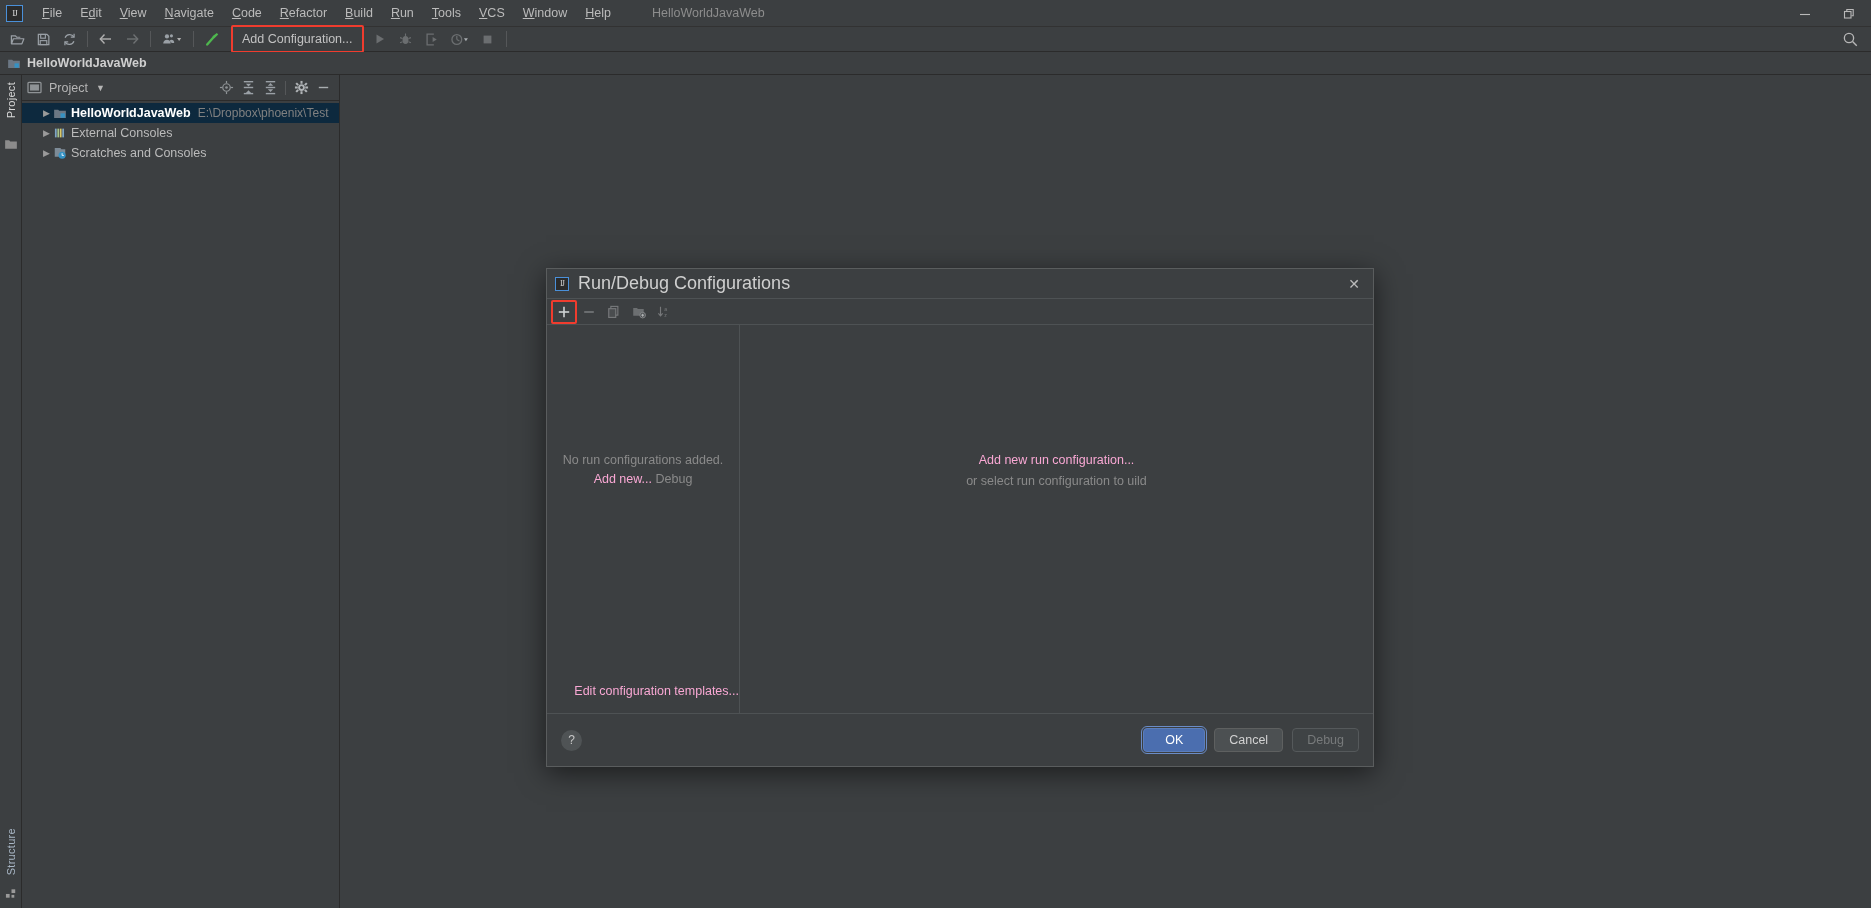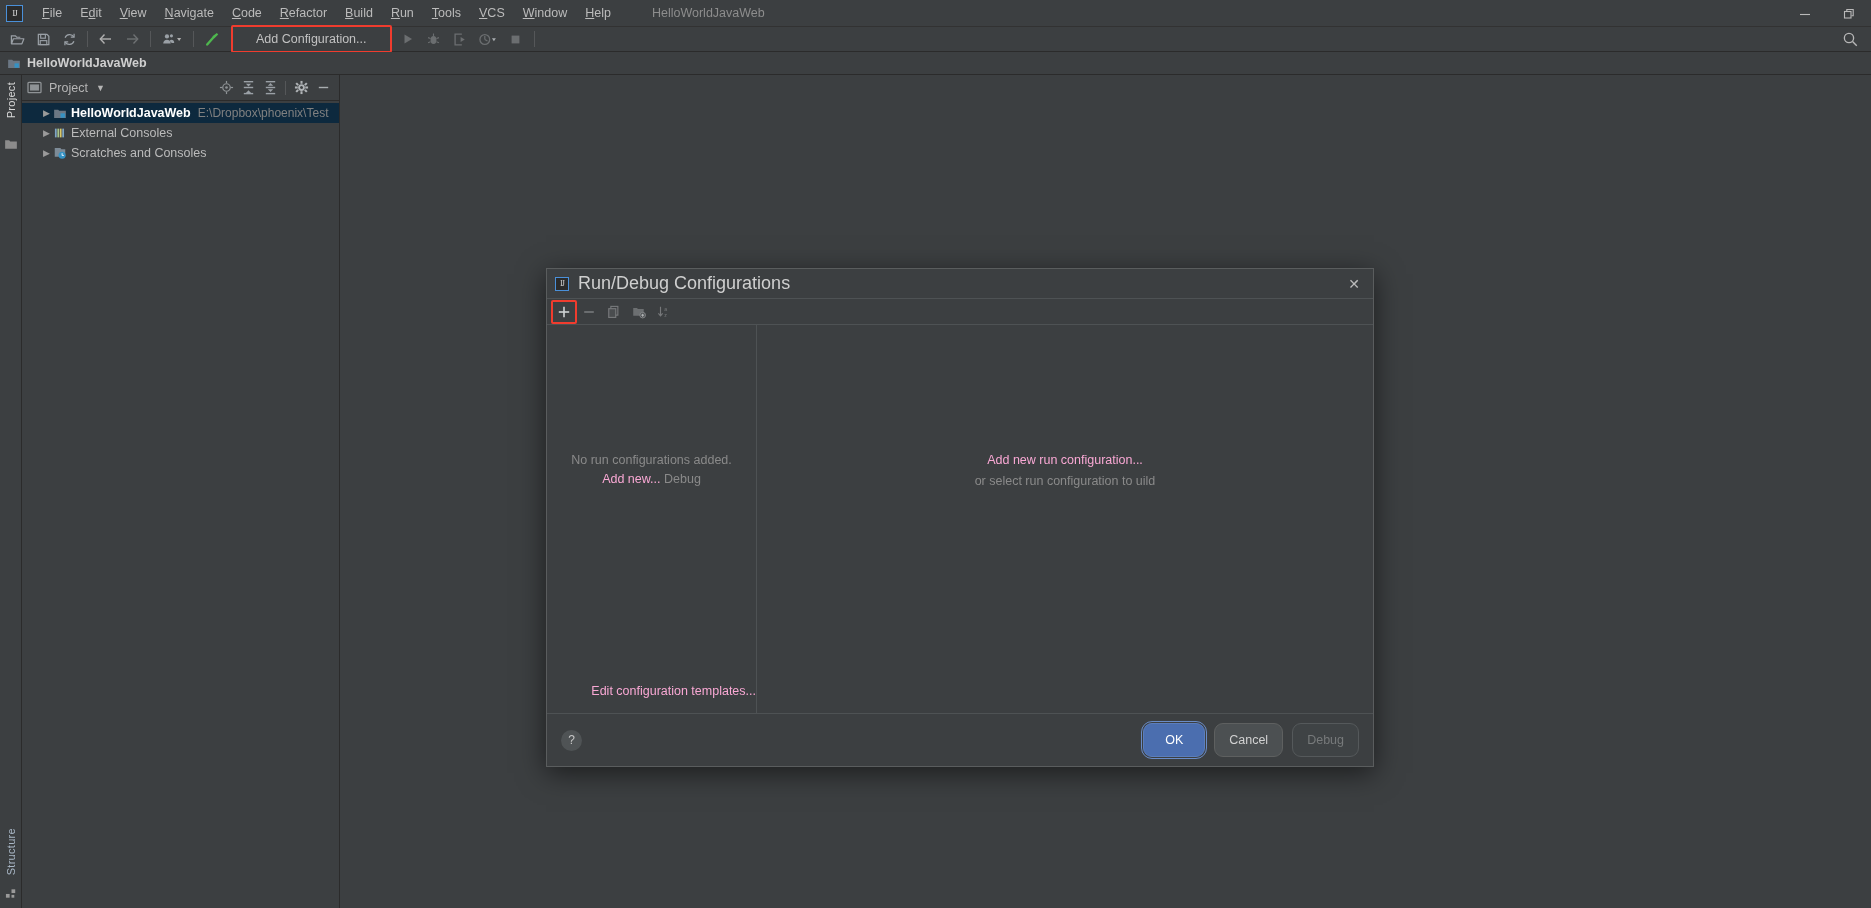--- a/index.html
+++ b/index.html
@@ -50,21 +50,21 @@
   }
   .tb-btn {
     width: 24px; height: 23px; display: flex; align-items: center;
     justify-content: center; cursor: default; margin: 0 1px;
   }
   .tb-sep { width: 1px; height: 16px; background: #555759; margin: 0 5px; }
   .addconf-wrap {
     position: relative; margin-left: 9px; margin-right: 6px;
   }
   .addconf {
-    font-size: 12.5px; color: #c2c2c2; padding: 3px 22px;
+    font-size: 12.5px; color: #c2c2c2; padding: 3px 8px;
     white-space: nowrap; cursor: default;
   }
   .redbox {
     position: absolute; border: 2px solid #f03c2e; border-radius: 2px;
     pointer-events: none;
   }
   .search-ic {
     position: absolute; right: 12px; top: 4px; cursor: default;
   }
 
@@ -163,21 +163,21 @@
     padding-left: 6px; background: #3c3f41;
     border-bottom: 1px solid #4e5254; position: relative;
   }
   .dt-btn {
     width: 22px; height: 22px; display: flex; align-items: center;
     justify-content: center; cursor: default; margin-right: 3px;
   }
 
   .dlg-body { flex: 1; display: flex; min-height: 0; }
   .dlg-left {
-    width: 210px; border-right: 1px solid #4e5254;
+    width: 193px; border-right: 1px solid #4e5254;
     display: flex; flex-direction: column; position: relative;
   }
   .empty-center {
     flex: 1; display: flex; flex-direction: column;
     align-items: center; justify-content: flex-start; padding-top: 128px;
   }
   .empty-l1 { font-size: 12.5px; color: #8a8a8a; cursor: default; }
   .empty-l2 { font-size: 12.5px; margin-top: 5px; cursor: default; }
   .lnk { color: #f9a8d4; cursor: default; }
   .hintkey { color: #8a8a8a; }
@@ -195,21 +195,21 @@
     height: 53px; display: flex; align-items: center; padding: 0 14px;
     border-top: 1px solid #4e5254; background: #3c3f41;
   }
   .help-btn {
     width: 21px; height: 21px; border-radius: 50%; background: #4f5355;
     color: #c8c8c8; font-size: 12px; display: flex; align-items: center;
     justify-content: center; cursor: default;
   }
   .btns { margin-left: auto; display: flex; gap: 9px; }
   .btn {
-    min-width: 62px; height: 34px; font-size: 12.5px; border-radius: 9px;
+    min-width: 62px; height: 24px; font-size: 12.5px; border-radius: 4px;
     display: flex; align-items: center; justify-content: center;
     padding: 0 14px; cursor: default; border: 1px solid #5e6060;
     background: #4c5052; color: #d2d2d2;
   }
   .btn.primary {
     background: #4b6eaf; border-color: #5b7ebd; color: #ffffff;
     outline: 1px solid #6a8cc7; outline-offset: 1px;
   }
   .btn.disabled { color: #777a7b; border-color: #55595b; background: #3f4345; }
   svg { display: block; }

